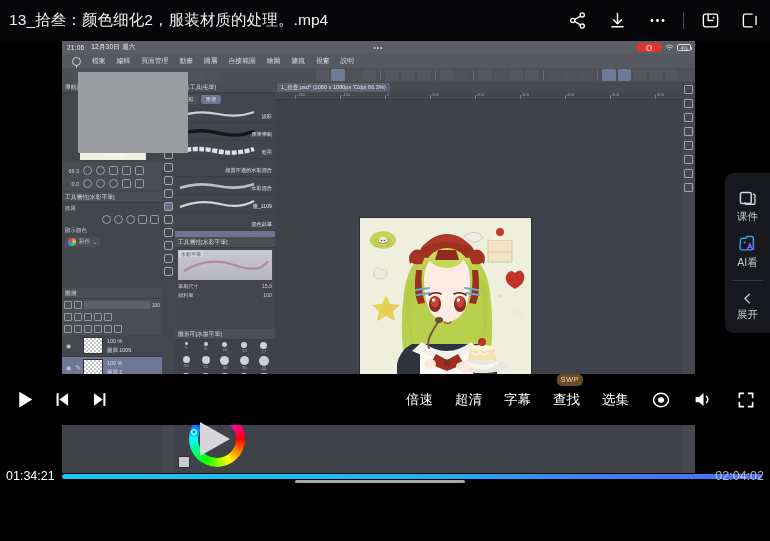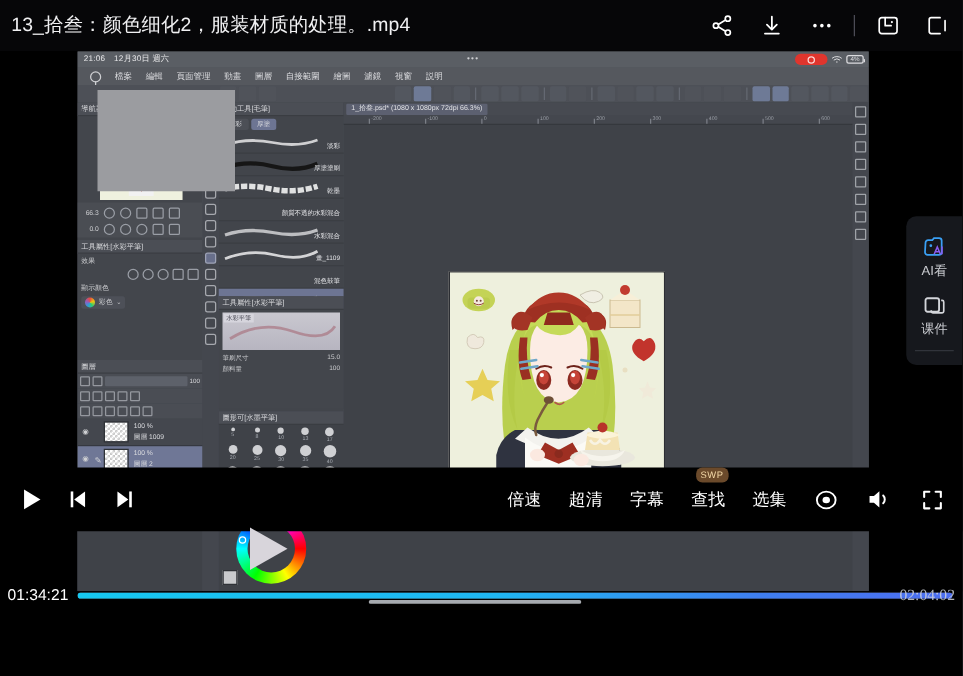--- a/index.html
+++ b/index.html
@@ -434,21 +434,20 @@
   .time-left {
     position: absolute; left: 6px; top: 3px;
     color: #ffffff; font-size: 12.5px;
     z-index: 5;
   }
   .time-right {
     position: absolute; right: 6px; top: 3px;
     color: #cfd2d8; font-size: 12.5px;
     z-index: 4;
     opacity: .85;
-    font-family: Liberation Serif, serif;
   }
   .track-outer {
     position: absolute; left: 62px; top: 8px;
     width: 700px; height: 5px;
     background: #34373d;
     border-radius: 3px;
     overflow: hidden;
   }
   .track-fill {
     height: 5px;
@@ -1063,35 +1062,41 @@
         <span class="ri"></span>
       </div>
 
       <div class="overlay-block"></div>
     </div>
   </div>
 
   <div class="side-dock">
     <div class="dock-item">
       <svg width="21" height="20" viewBox="0 0 24 24" fill="none">
+        <rect x="3.5" y="5.5" width="13" height="13" rx="2" stroke="#d3d5da" stroke-width="1.8"></rect>
+        <path d="M18.5 7.5 h1 a1.5 1.5 0 0 1 1.5 1.5 v9 a1.5 1.5 0 0 1 -1.5 1.5 h-9 a1.5 1.5 0 0 1 -1.5 -1.5 v-1" stroke="#d3d5da" stroke-width="1.6"></path>
+      </svg>
+      <span>课件</span>
+    </div>
+    <div class="dock-item">
+      <svg width="21" height="20" viewBox="0 0 24 24" fill="none">
         <path d="M3.5 7.5 a2.5 2.5 0 0 1 2.5 -2.5 h4 l1.6 -2 h4.9 a2.5 2.5 0 0 1 2.5 2.5 v11 a2.5 2.5 0 0 1 -2.5 2.5 h-11 a2.5 2.5 0 0 1 -2.5 -2.5 z" stroke="#3aa0f5" stroke-width="1.7" stroke-linejoin="round"></path>
         <circle cx="8.6" cy="10.2" r="1.3" fill="#3aa0f5"></circle>
         <path d="M12 18 L14.8 11.5 L17.6 18 M13 16 H16.6" stroke="#8a5cf0" stroke-width="1.5" fill="none" stroke-linecap="round"></path>
         <path d="M19.3 11.5 V18" stroke="#8a5cf0" stroke-width="1.5" stroke-linecap="round"></path>
       </svg>
       <span>AI看</span>
     </div>
+    <div class="dock-div"></div>
     <div class="dock-item">
-      <svg width="21" height="20" viewBox="0 0 24 24" fill="none">
-        <rect x="3.5" y="5.5" width="13" height="13" rx="2" stroke="#d3d5da" stroke-width="1.8"></rect>
-        <path d="M18.5 7.5 h1 a1.5 1.5 0 0 1 1.5 1.5 v9 a1.5 1.5 0 0 1 -1.5 1.5 h-9 a1.5 1.5 0 0 1 -1.5 -1.5 v-1" stroke="#d3d5da" stroke-width="1.6"></path>
+      <svg width="15" height="15" viewBox="0 0 24 24" fill="none" stroke="#d3d5da" stroke-width="2.2" stroke-linecap="round" stroke-linejoin="round">
+        <polyline points="15,5 8,12 15,19"></polyline>
       </svg>
-      <span>课件</span>
+      <span>展开</span>
     </div>
-    <div class="dock-div"></div>
   </div>
 
   <div class="progress-zone">
     <div class="time-left">01:34:21</div>
     <div class="time-right">02:04:02</div>
     <div class="track-outer">
       <div class="track-fill" style="width:100%"></div>
     </div>
     <div class="track-buffer"></div>
   </div>

